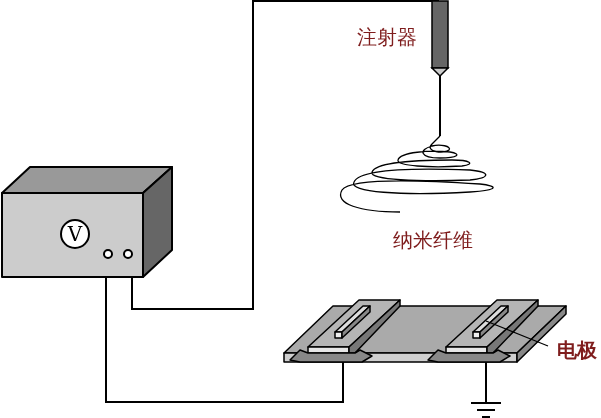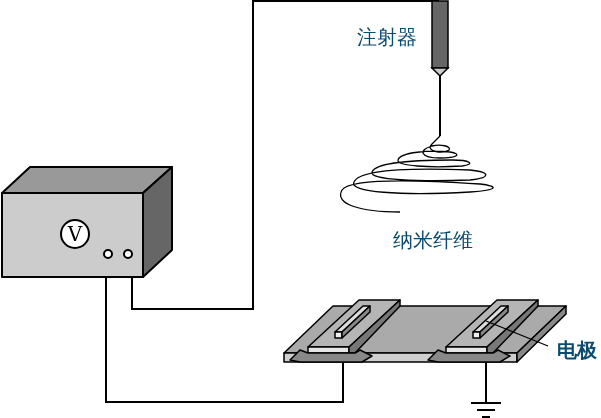--- a/index.html
+++ b/index.html
@@ -2,21 +2,21 @@
 <html><head>
   <meta charset="utf-8">
   <style>
     html, body { margin: 0; padding: 0; background: #ffffff; }
     body { width: 601px; height: 418px; overflow: hidden; position: relative; }
     #stage { position: absolute; left: 0; top: 0; width: 601px; height: 418px; }
     .label {
       position: absolute;
       font-family: "DejaVu Sans", sans-serif;
       font-size: 20px;
-      color: #0c4a6e;
+      color: #7f1d1d;
       white-space: nowrap;
       line-height: 1;
     }
     .v-text {
       font-family: "DejaVu Serif", serif;
       font-size: 20px;
     }
   </style>
 </head>
 <body>

